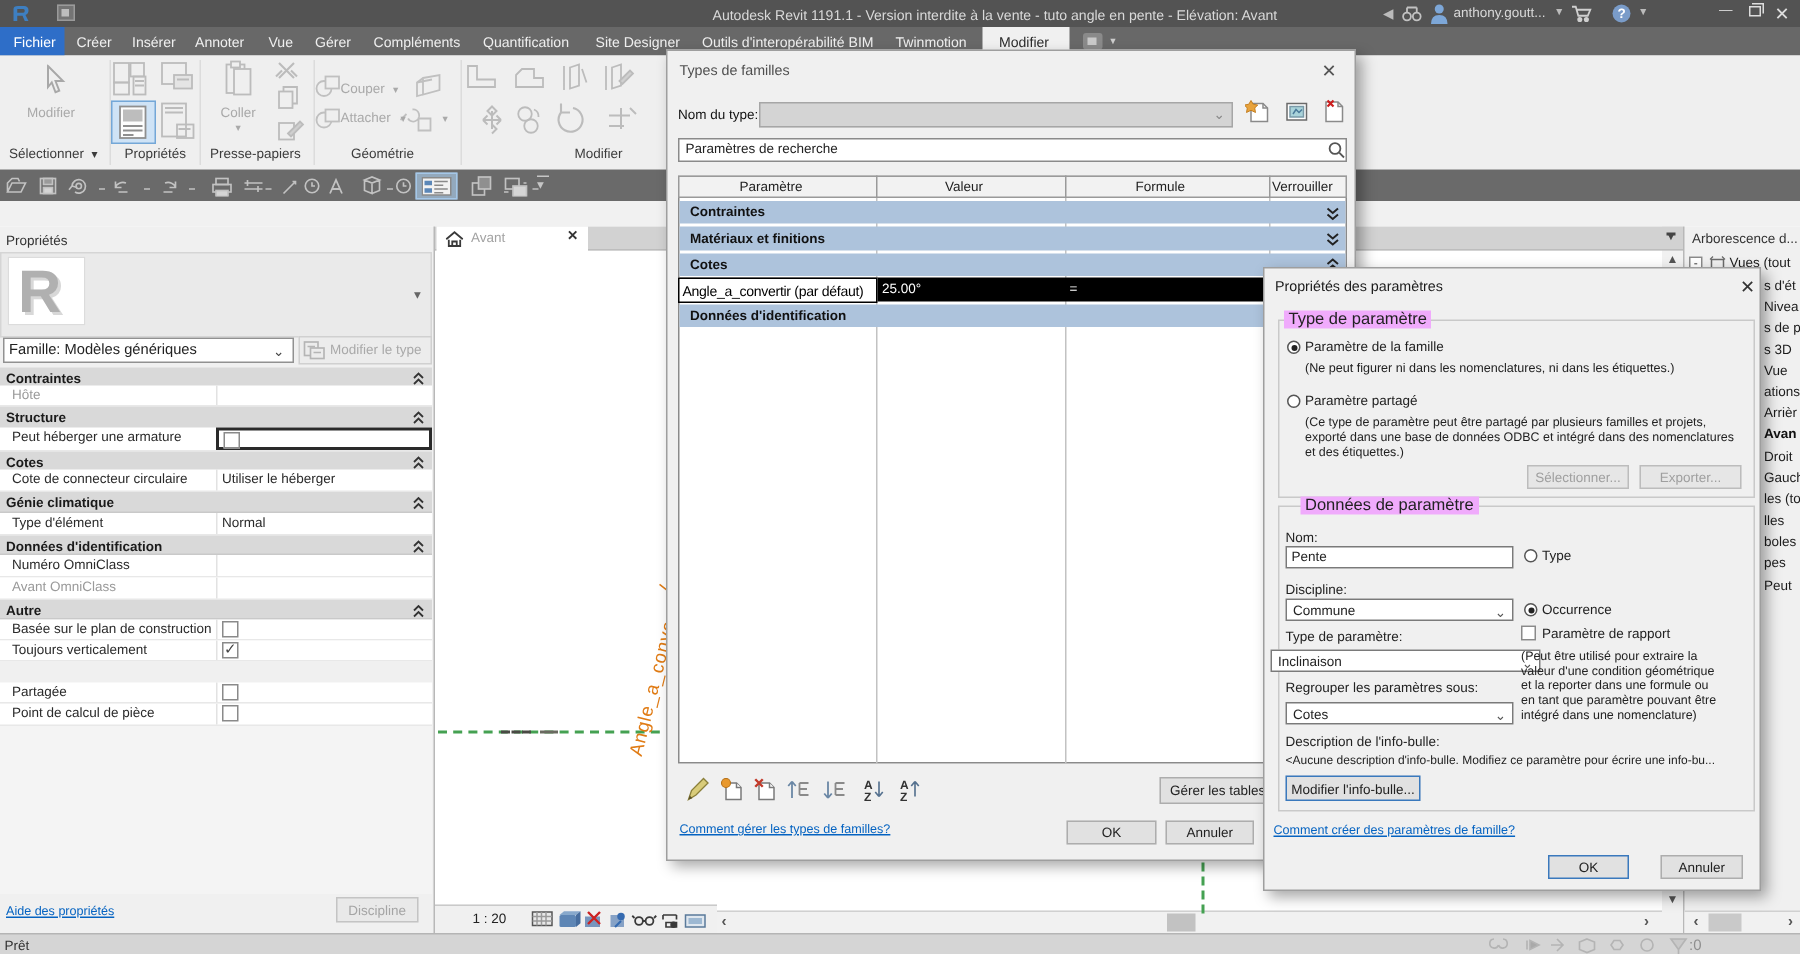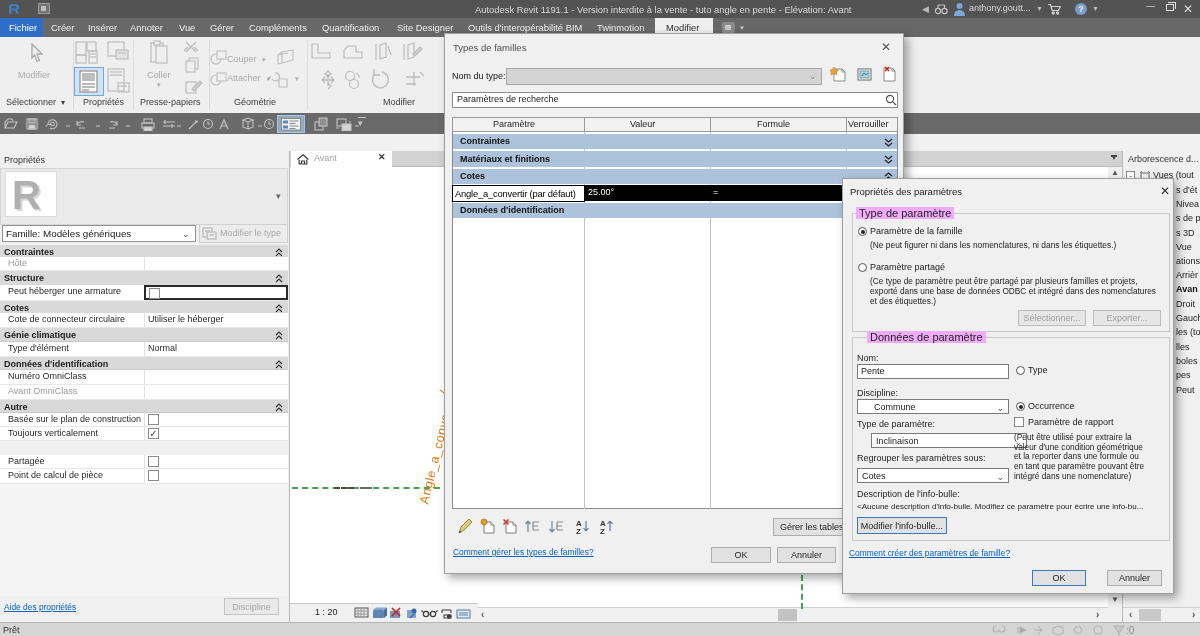--- a/index.html
+++ b/index.html
@@ -528,27 +528,27 @@
  <div class="btn" style="left:175px;top:131px;width:68px;height:16px;line-height:15px;color:#9f9f9f;background:#e6e6e6;border-color:#bcbcbc">Sélectionner...</div>
  <div class="btn" style="left:250px;top:131px;width:68px;height:16px;line-height:15px;color:#9f9f9f;background:#e6e6e6;border-color:#bcbcbc">Exporter...</div>
  <div class="gbox" style="left:9px;top:158px;width:318px;height:204px"></div>
  <div class="glab" style="left:24px;top:152px">Données de paramètre</div>
  <div class="t11" style="left:14px;top:174px">Nom:</div>
  <div class="abs" style="left:14px;top:185px;width:152px;height:15px;background:#fff;border:1px solid #7a7a7a"></div>
  <div class="t11" style="left:18px;top:187px">Pente</div>
  <div class="radio" style="left:173px;top:187px"></div>
  <div class="t11" style="left:185px;top:186px">Type</div>
  <div class="t11" style="left:14px;top:209px">Discipline:</div>
- <div class="sel" style="left:14px;top:220px;width:152px;height:15px;line-height:14px;padding-left:16px">Commune<span class="ch">⌄</span></div>
+ <div class="sel" style="left:14px;top:220px;width:152px;height:15px;line-height:14px;padding-left:4px">Commune<span class="ch">⌄</span></div>
  <div class="radio on" style="left:173px;top:223px"></div>
  <div class="t11" style="left:185px;top:222px">Occurrence</div>
  <div class="t11" style="left:14px;top:240px">Type de paramètre:</div>
  <div class="cb" style="left:171px;top:238px;width:10px;height:10px"></div>
  <div class="t11" style="left:185px;top:238px">Paramètre de rapport</div>
- <div class="sel" style="left:28px;top:254px;width:156px;height:15px;line-height:14px;padding-left:4px">Inclinaison<span class="ch">⌄</span></div>
+ <div class="sel" style="left:4px;top:254px;width:180px;height:15px;line-height:14px;padding-left:4px">Inclinaison<span class="ch">⌄</span></div>
  <div class="t11" style="left:171px;top:254px;line-height:9.7px;font-size:8.3px">(Peut être utilisé pour extraire la<br>valeur d'une condition géométrique<br>et la reporter dans une formule ou<br>en tant que paramètre pouvant être<br>intégré dans une nomenclature)</div>
  <div class="t11" style="left:14px;top:274px">Regrouper les paramètres sous:</div>
  <div class="sel" style="left:14px;top:289px;width:152px;height:15px;line-height:14px;padding-left:4px">Cotes<span class="ch">⌄</span></div>
  <div class="t11" style="left:14px;top:310px">Description de l'info-bulle:</div>
  <div class="t11" style="left:14px;top:323px;font-size:8px">&lt;Aucune description d'info-bulle. Modifiez ce paramètre pour écrire une info-bu...</div>
  <div class="btn" style="left:14px;top:338px;width:90px;height:17px;line-height:16px;border:1px solid #3a79bd">Modifier l'info-bulle...</div>
  <div class="link" style="left:6px;top:369px">Comment créer des paramètres de famille?</div>
  <div class="btn" style="left:189px;top:391px;width:54px;height:16px;line-height:15px;border:1px solid #3a79bd">OK</div>
  <div class="btn" style="left:264px;top:391px;width:55px;height:16px;line-height:15px">Annuler</div>
 </div>

